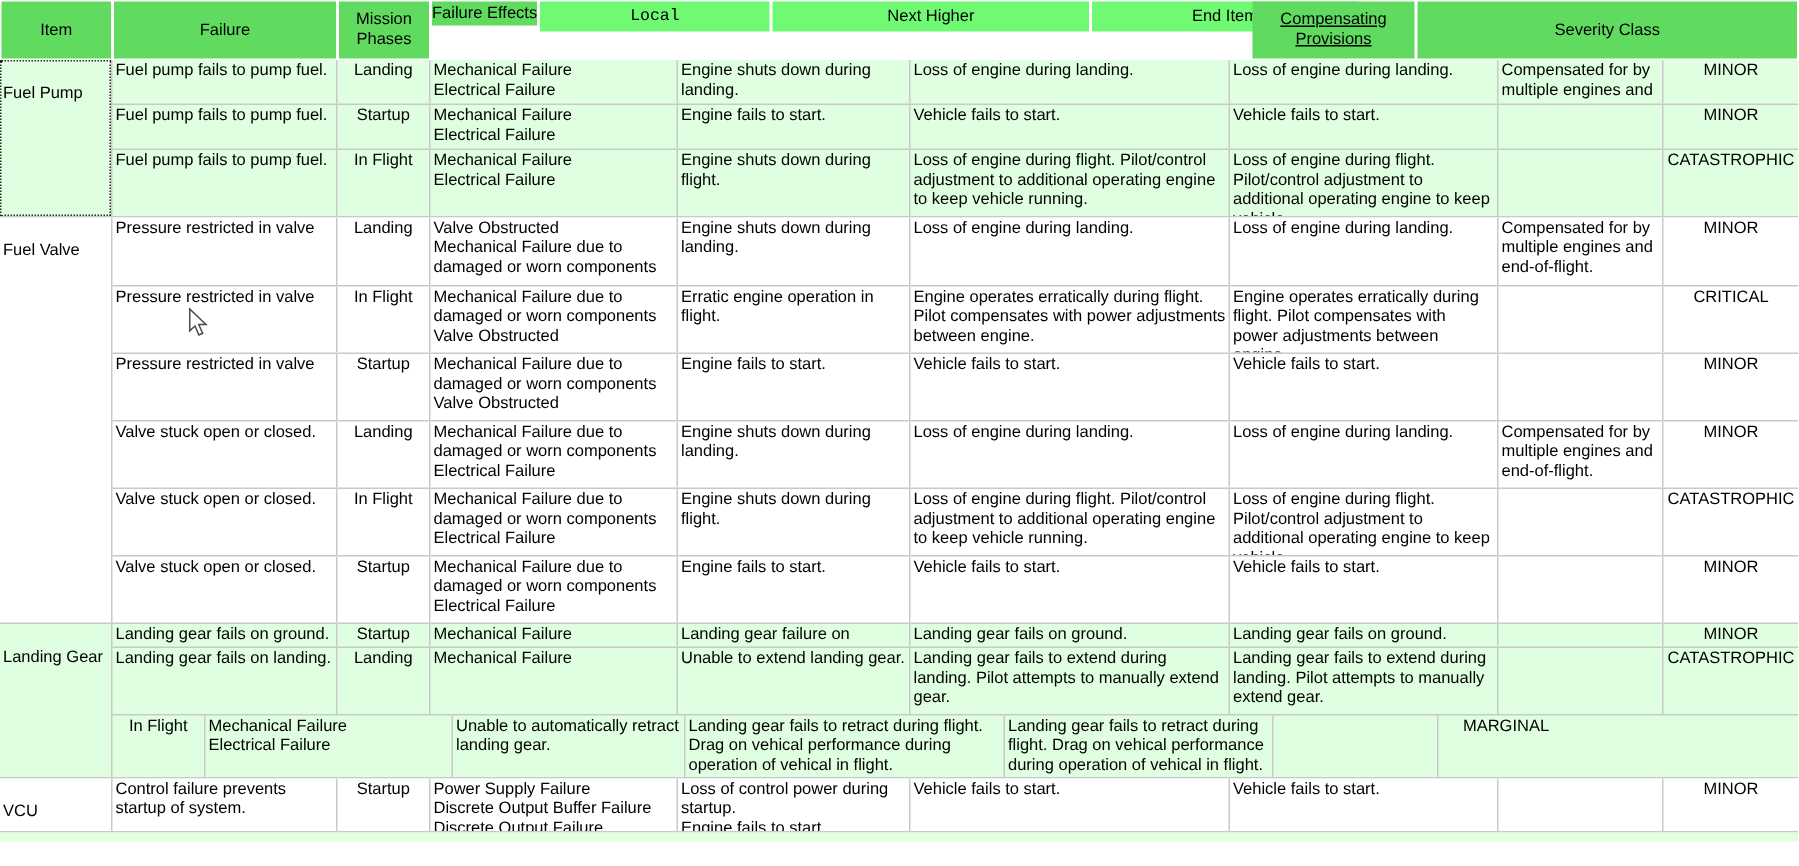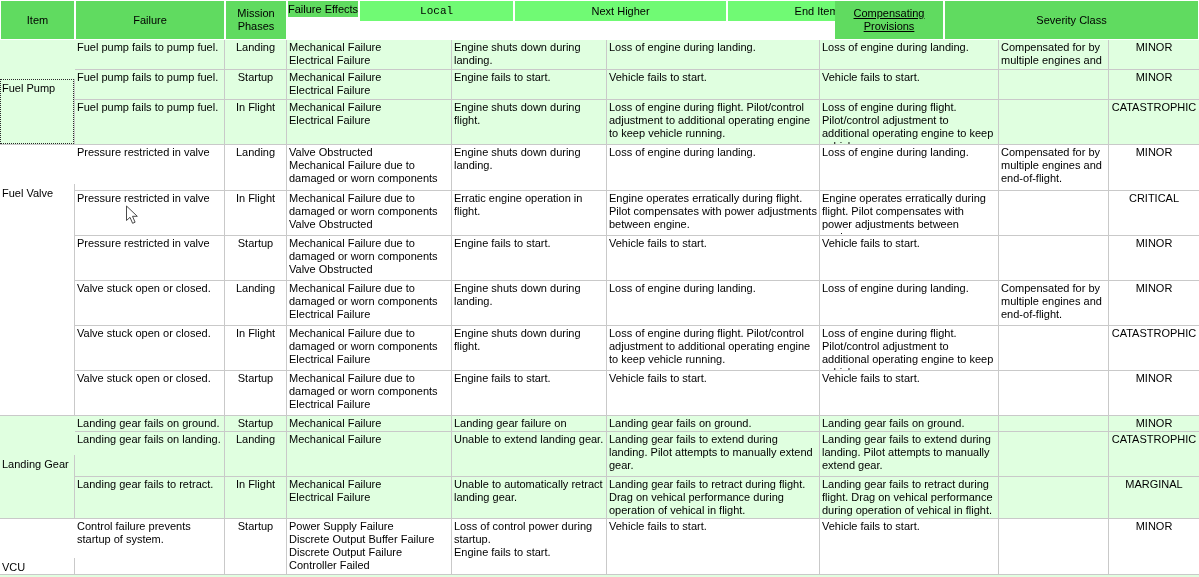--- a/index.html
+++ b/index.html
@@ -41,21 +41,21 @@
   }
   .h-local{width:153px;font-family:Liberation Mono, monospace;}
   .h-next{width:211px;}
   .h-end{width:177px;}
 
   
   .group{display:flex;border-bottom:1px solid var(--grid);background:#fff;}
   .group.shaded{background:var(--shade);}
   .item-cell{
     width:75px;flex:none;border-right:1px solid var(--grid);
-    padding:3px 2px 0;line-height:13px;position:relative;margin-top:39px;
+    padding:16px 2px 0;line-height:13px;position:relative;
   }
   .item-cell.selected::after{
     content:"";position:absolute;inset:0;border:1px dotted #2a2a2a;pointer-events:none;
   }
   .rowset{flex:1;display:flex;flex-direction:column;}
   .row{display:flex;border-bottom:1px solid var(--grid);overflow:hidden;}
   .row:last-child{border-bottom:none;}
   .cell{
     flex:none;border-right:1px solid var(--grid);
     padding:1px 2px 0;overflow:hidden;white-space:pre-line;line-height:13px;
@@ -221,36 +221,35 @@
             <div class="cell c-failure">Landing gear fails on landing.</div>
             <div class="cell c-phase">Landing</div>
             <div class="cell c-causes">Mechanical Failure</div>
             <div class="cell c-local">Unable to extend landing gear.</div>
             <div class="cell c-next">Landing gear fails to extend during landing.  Pilot attempts to manually extend gear.</div>
             <div class="cell c-end">Landing gear fails to extend during landing.  Pilot attempts to manually extend gear.</div>
             <div class="cell c-comp"></div>
             <div class="cell c-sev">CATASTROPHIC</div>
           </div>
           <div class="row" style="height: 41px;">
-            <div class="cell c-failure">Landing gear fails to retract.</div>
             <div class="cell c-phase">In Flight</div>
             <div class="cell c-causes">Mechanical Failure
 Electrical Failure</div>
             <div class="cell c-local">Unable to automatically retract landing gear.</div>
             <div class="cell c-next">Landing gear fails to retract during flight.  Drag on vehical performance during operation of vehical in flight.</div>
             <div class="cell c-end">Landing gear fails to retract during flight.  Drag on vehical performance during operation of vehical in flight.</div>
             <div class="cell c-comp"></div>
             <div class="cell c-sev">MARGINAL</div>
           </div>
         </div>
       </div>
       <div class="group">
         <div class="item-cell">VCU</div>
         <div class="rowset">
-          <div class="row" style="height: 55px;">
+          <div class="row" style="height: 35px;">
             <div class="cell c-failure">Control failure prevents startup of system.</div>
             <div class="cell c-phase">Startup</div>
             <div class="cell c-causes">Power Supply Failure
 Discrete Output Buffer Failure
 Discrete Output Failure
 Controller Failed</div>
             <div class="cell c-local">Loss of control power during startup.
 Engine fails to start.</div>
             <div class="cell c-next">Vehicle fails to start.</div>
             <div class="cell c-end">Vehicle fails to start.</div>

